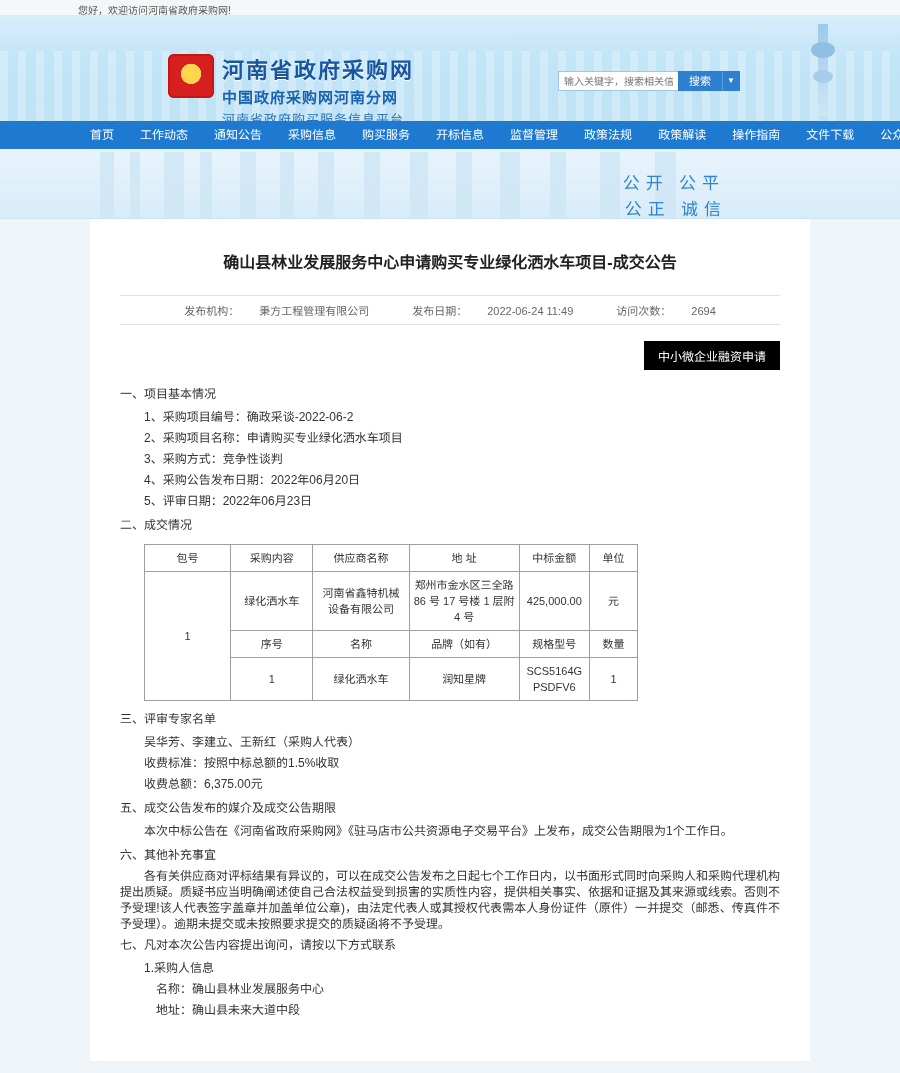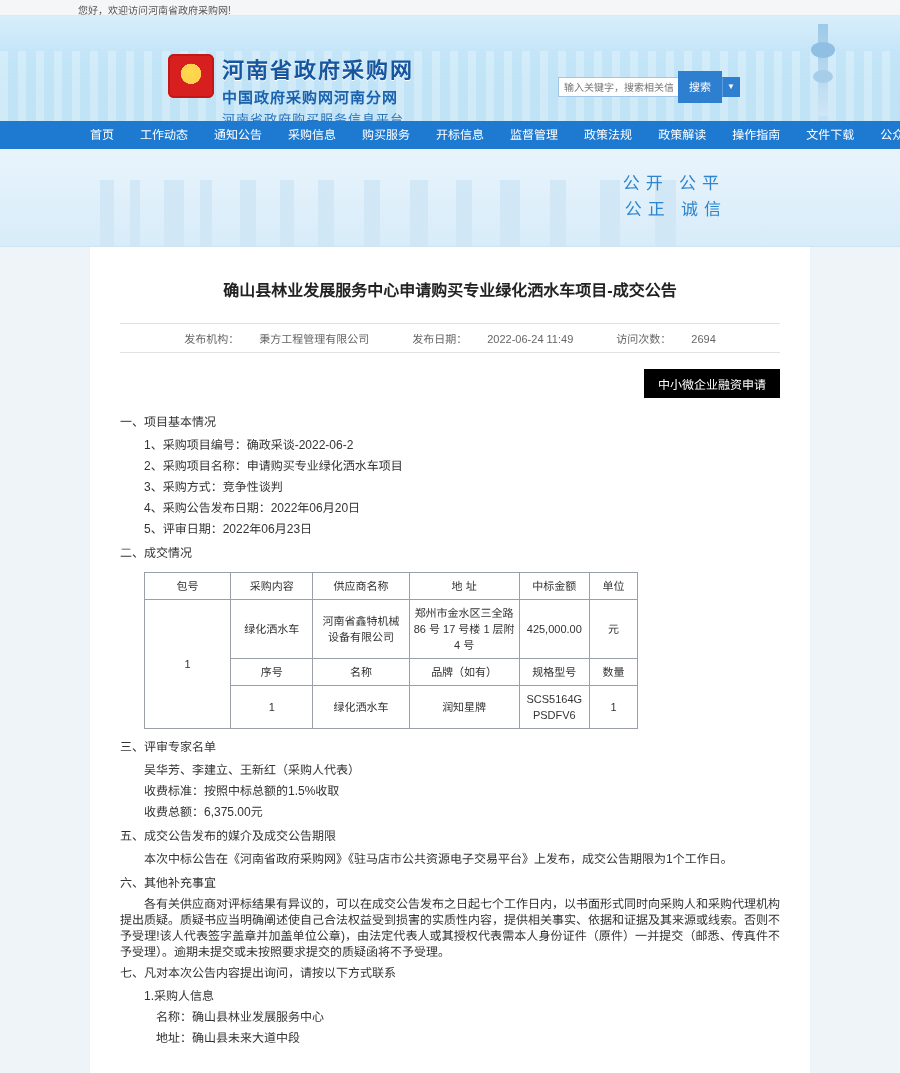--- a/index.html
+++ b/index.html
@@ -70,21 +70,21 @@
   .searchbox{
     position:absolute; right:160px; top:55px;
     display:flex; align-items:center;
   }
   .searchbox input{
     width:120px; height:20px; border:1px solid #9fc6e6; border-right:none;
     font-size:10px; padding:0 5px; background:#fff; color:#888;
     outline:none;
   }
   .btn-search{
-    height:32px; padding:0 10px; background:#2f7fd1; color:#fff;
+    height:20px; padding:0 10px; background:#2f7fd1; color:#fff;
     border:1px solid #2f7fd1; font-size:11px; cursor:pointer; line-height:18px;
   }
   .btn-caret{
     height:20px; width:18px; background:#2f7fd1; color:#fff;
     border:1px solid #2f7fd1; border-left:1px solid #5c9ddd;
     font-size:8px; line-height:18px; text-align:center; cursor:pointer;
   }
   .tower{
     position:absolute; right:72px; top:8px; width:10px; height:92px;
     background:linear-gradient(180deg,#9dc9e8,#cfe6f6);
@@ -105,21 +105,21 @@
   }
   .nav-inner{ width:720px; display:flex; align-items:center; }
   .nav a{
     color:#fff; font-size:12px; text-decoration:none;
     padding:0 13px; line-height:28px; white-space:nowrap;
   }
   .nav a:first-child{ padding-left:0; }
 
   
   .subbanner{
-    height:98px; position:relative; overflow:hidden;
+    height:70px; position:relative; overflow:hidden;
     background:linear-gradient(180deg,#e9f4fc 0%, #d7ecf9 100%);
     border-bottom:1px solid #cfe4f2;
   }
   .skyline{
     position:absolute; left:80px; bottom:0; width:620px; height:66px;
     background:
       linear-gradient(90deg,
         transparent 0 20px, #cfe6f6 20px 34px, transparent 34px 50px,
         #cfe6f6 50px 60px, transparent 60px 84px, #cfe6f6 84px 104px,
         transparent 104px 120px, #cfe6f6 120px 132px, transparent 132px 160px,

